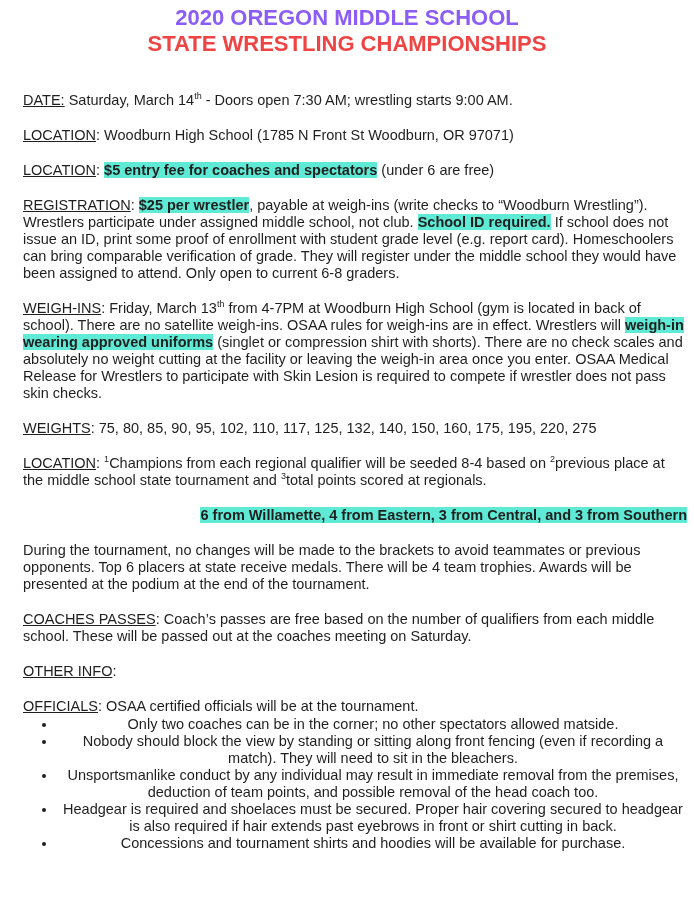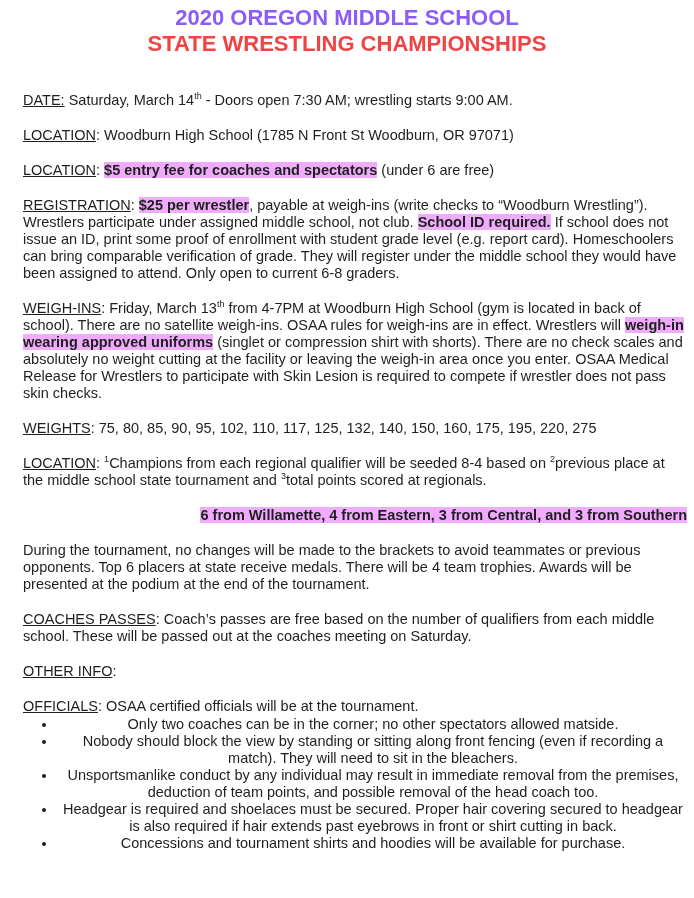--- a/index.html
+++ b/index.html
@@ -8,21 +8,21 @@
     font-family:"Liberation Sans", sans-serif;
     color:#1f1f1f;
     -webkit-font-smoothing:antialiased;
   }
   .page { padding:5px 7px 0 7px; font-size:14.5px; line-height:17px; }
   .title { text-align:center; font-weight:bold; font-size:22px; line-height:26px; margin:0; color:#8b5cf6; }
   .title.blue { color:#ef4444; }
   p.para { margin:18px 0 0 16px; }
   p.first { margin-top:35px; }
   .u { text-decoration:underline; }
-  .hl { background:#f0abfc; font-weight:bold; }
+  .hl { background:#5eead4; font-weight:bold; }
   .it { }
   sup { font-size:9px; line-height:0; vertical-align:super; }
   .center { text-align:right; }
   ul.bullets { margin:1px 0 0 0; padding-left:50px;text-align:center; }
   ul.bullets li { margin:0; padding-left:2px; }
 </style>
 </head>
 <body>
 
 <div class="page">

